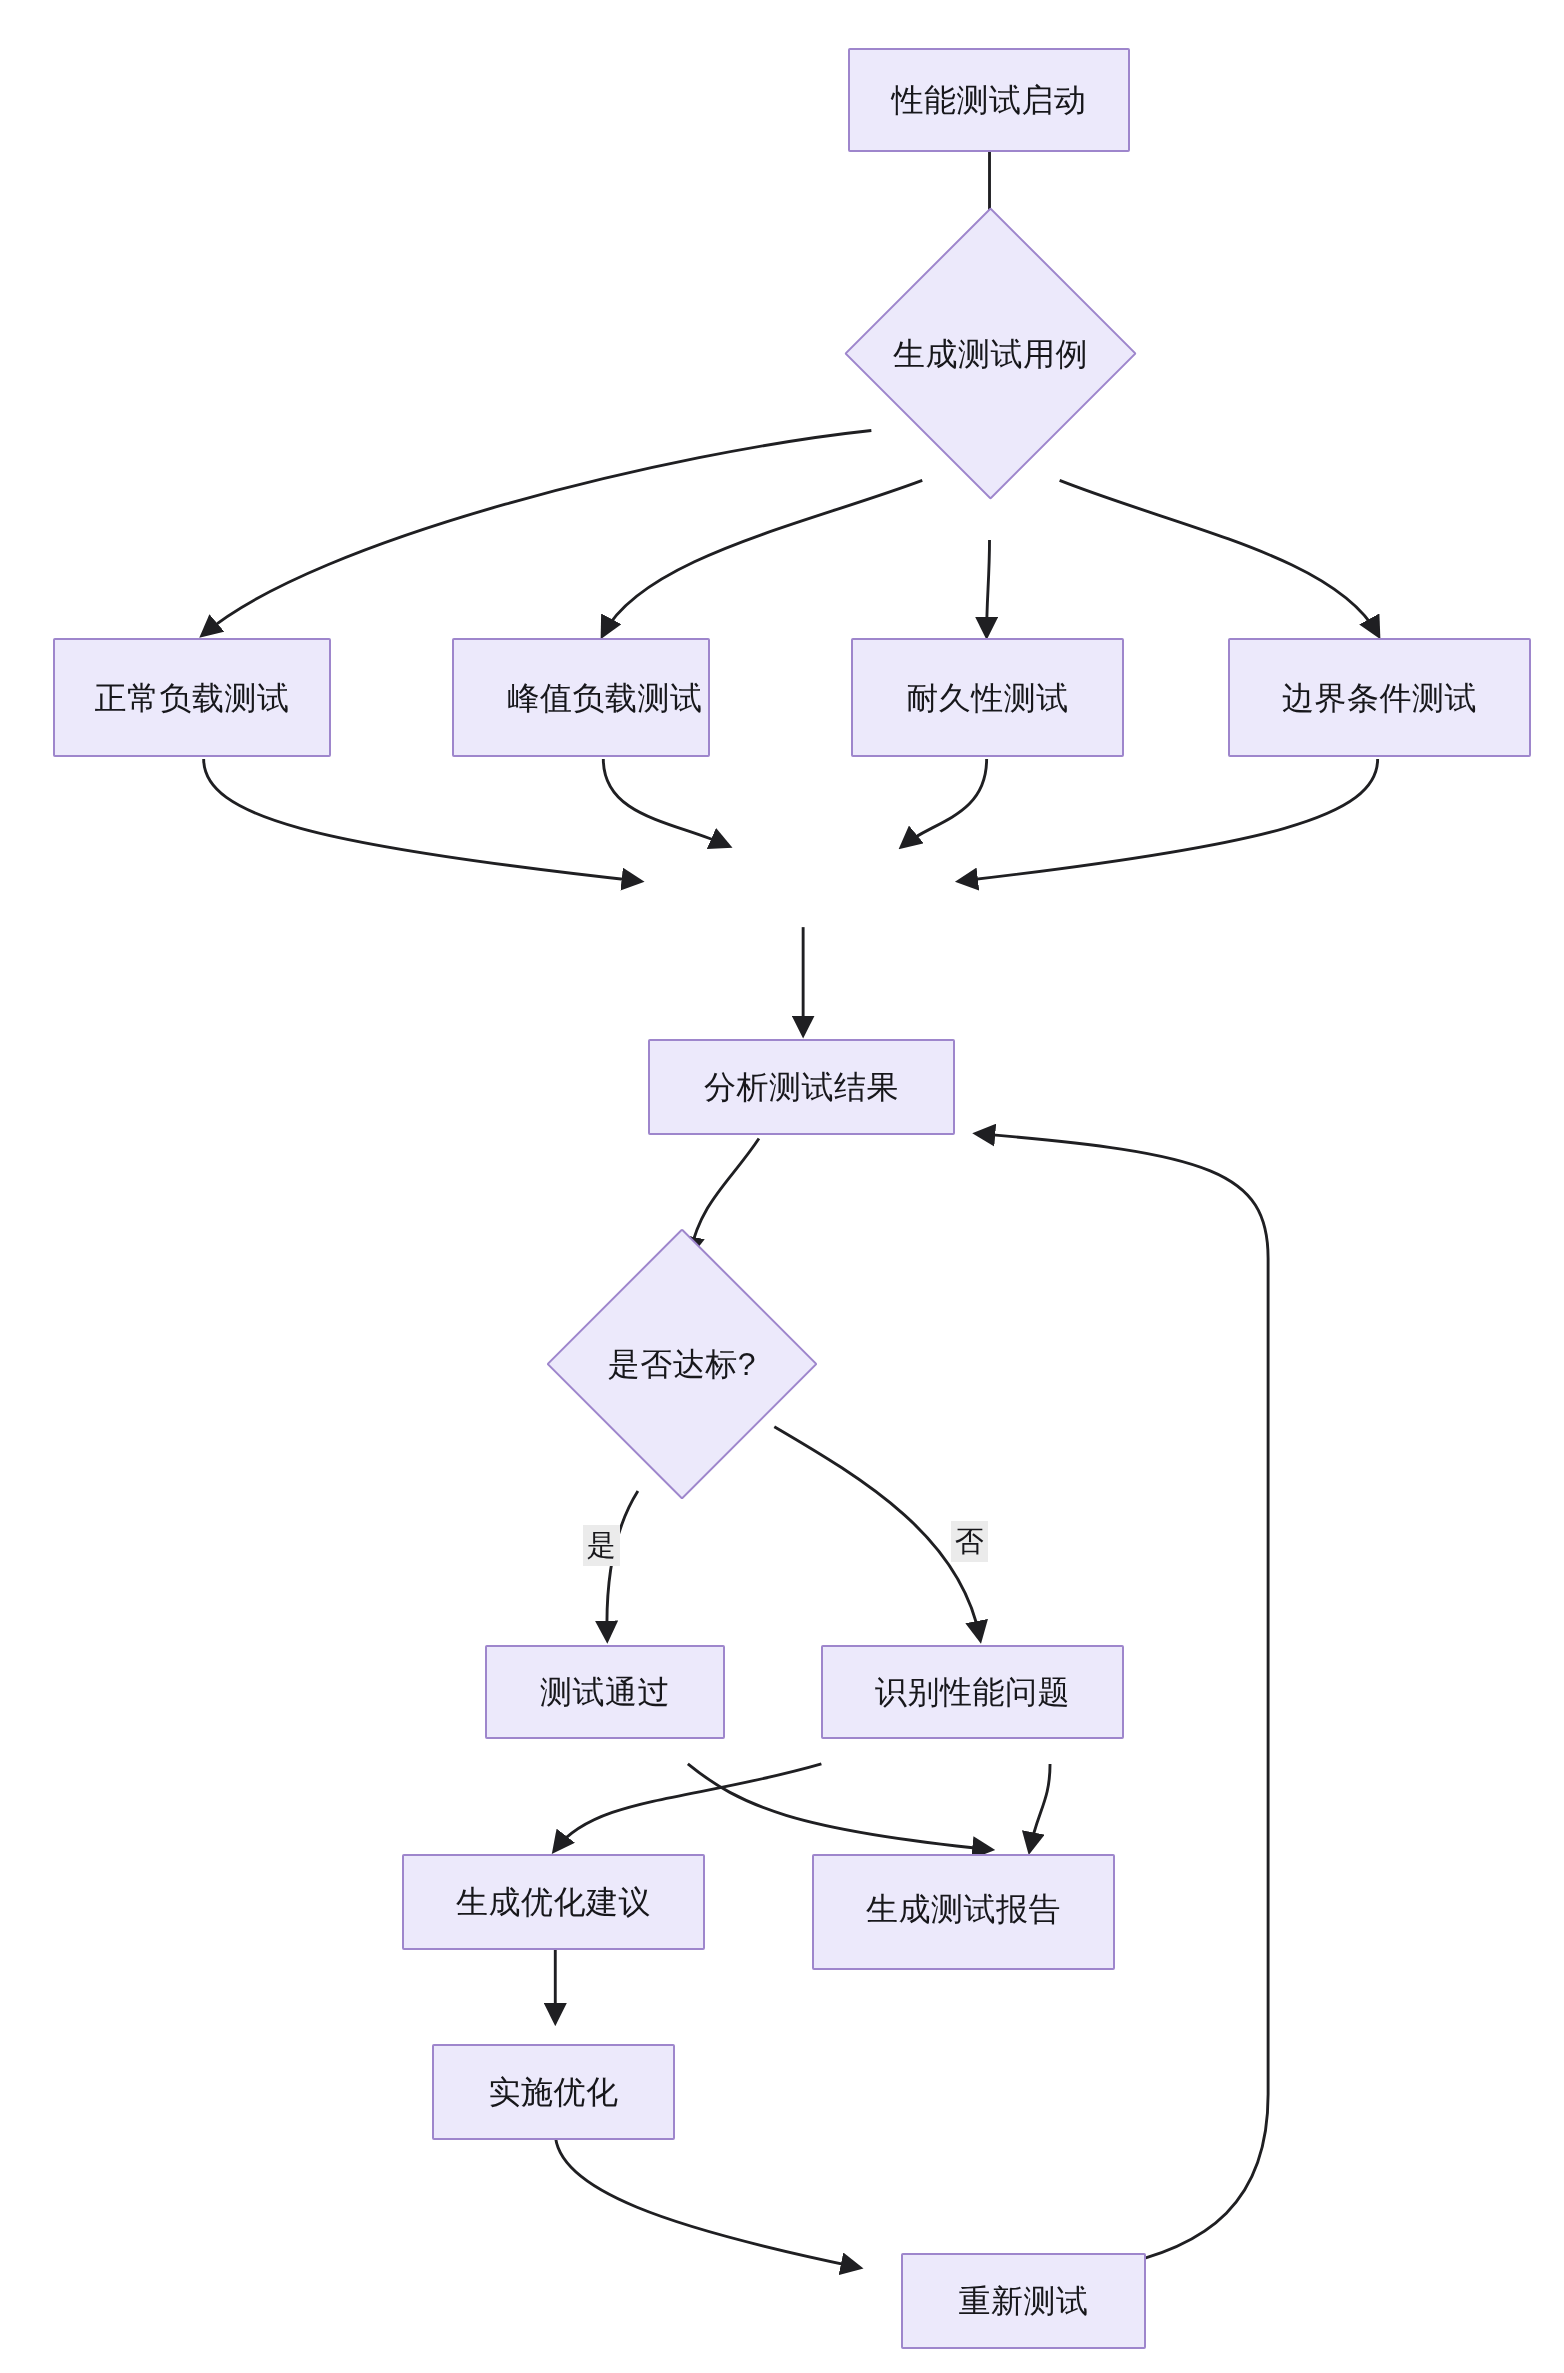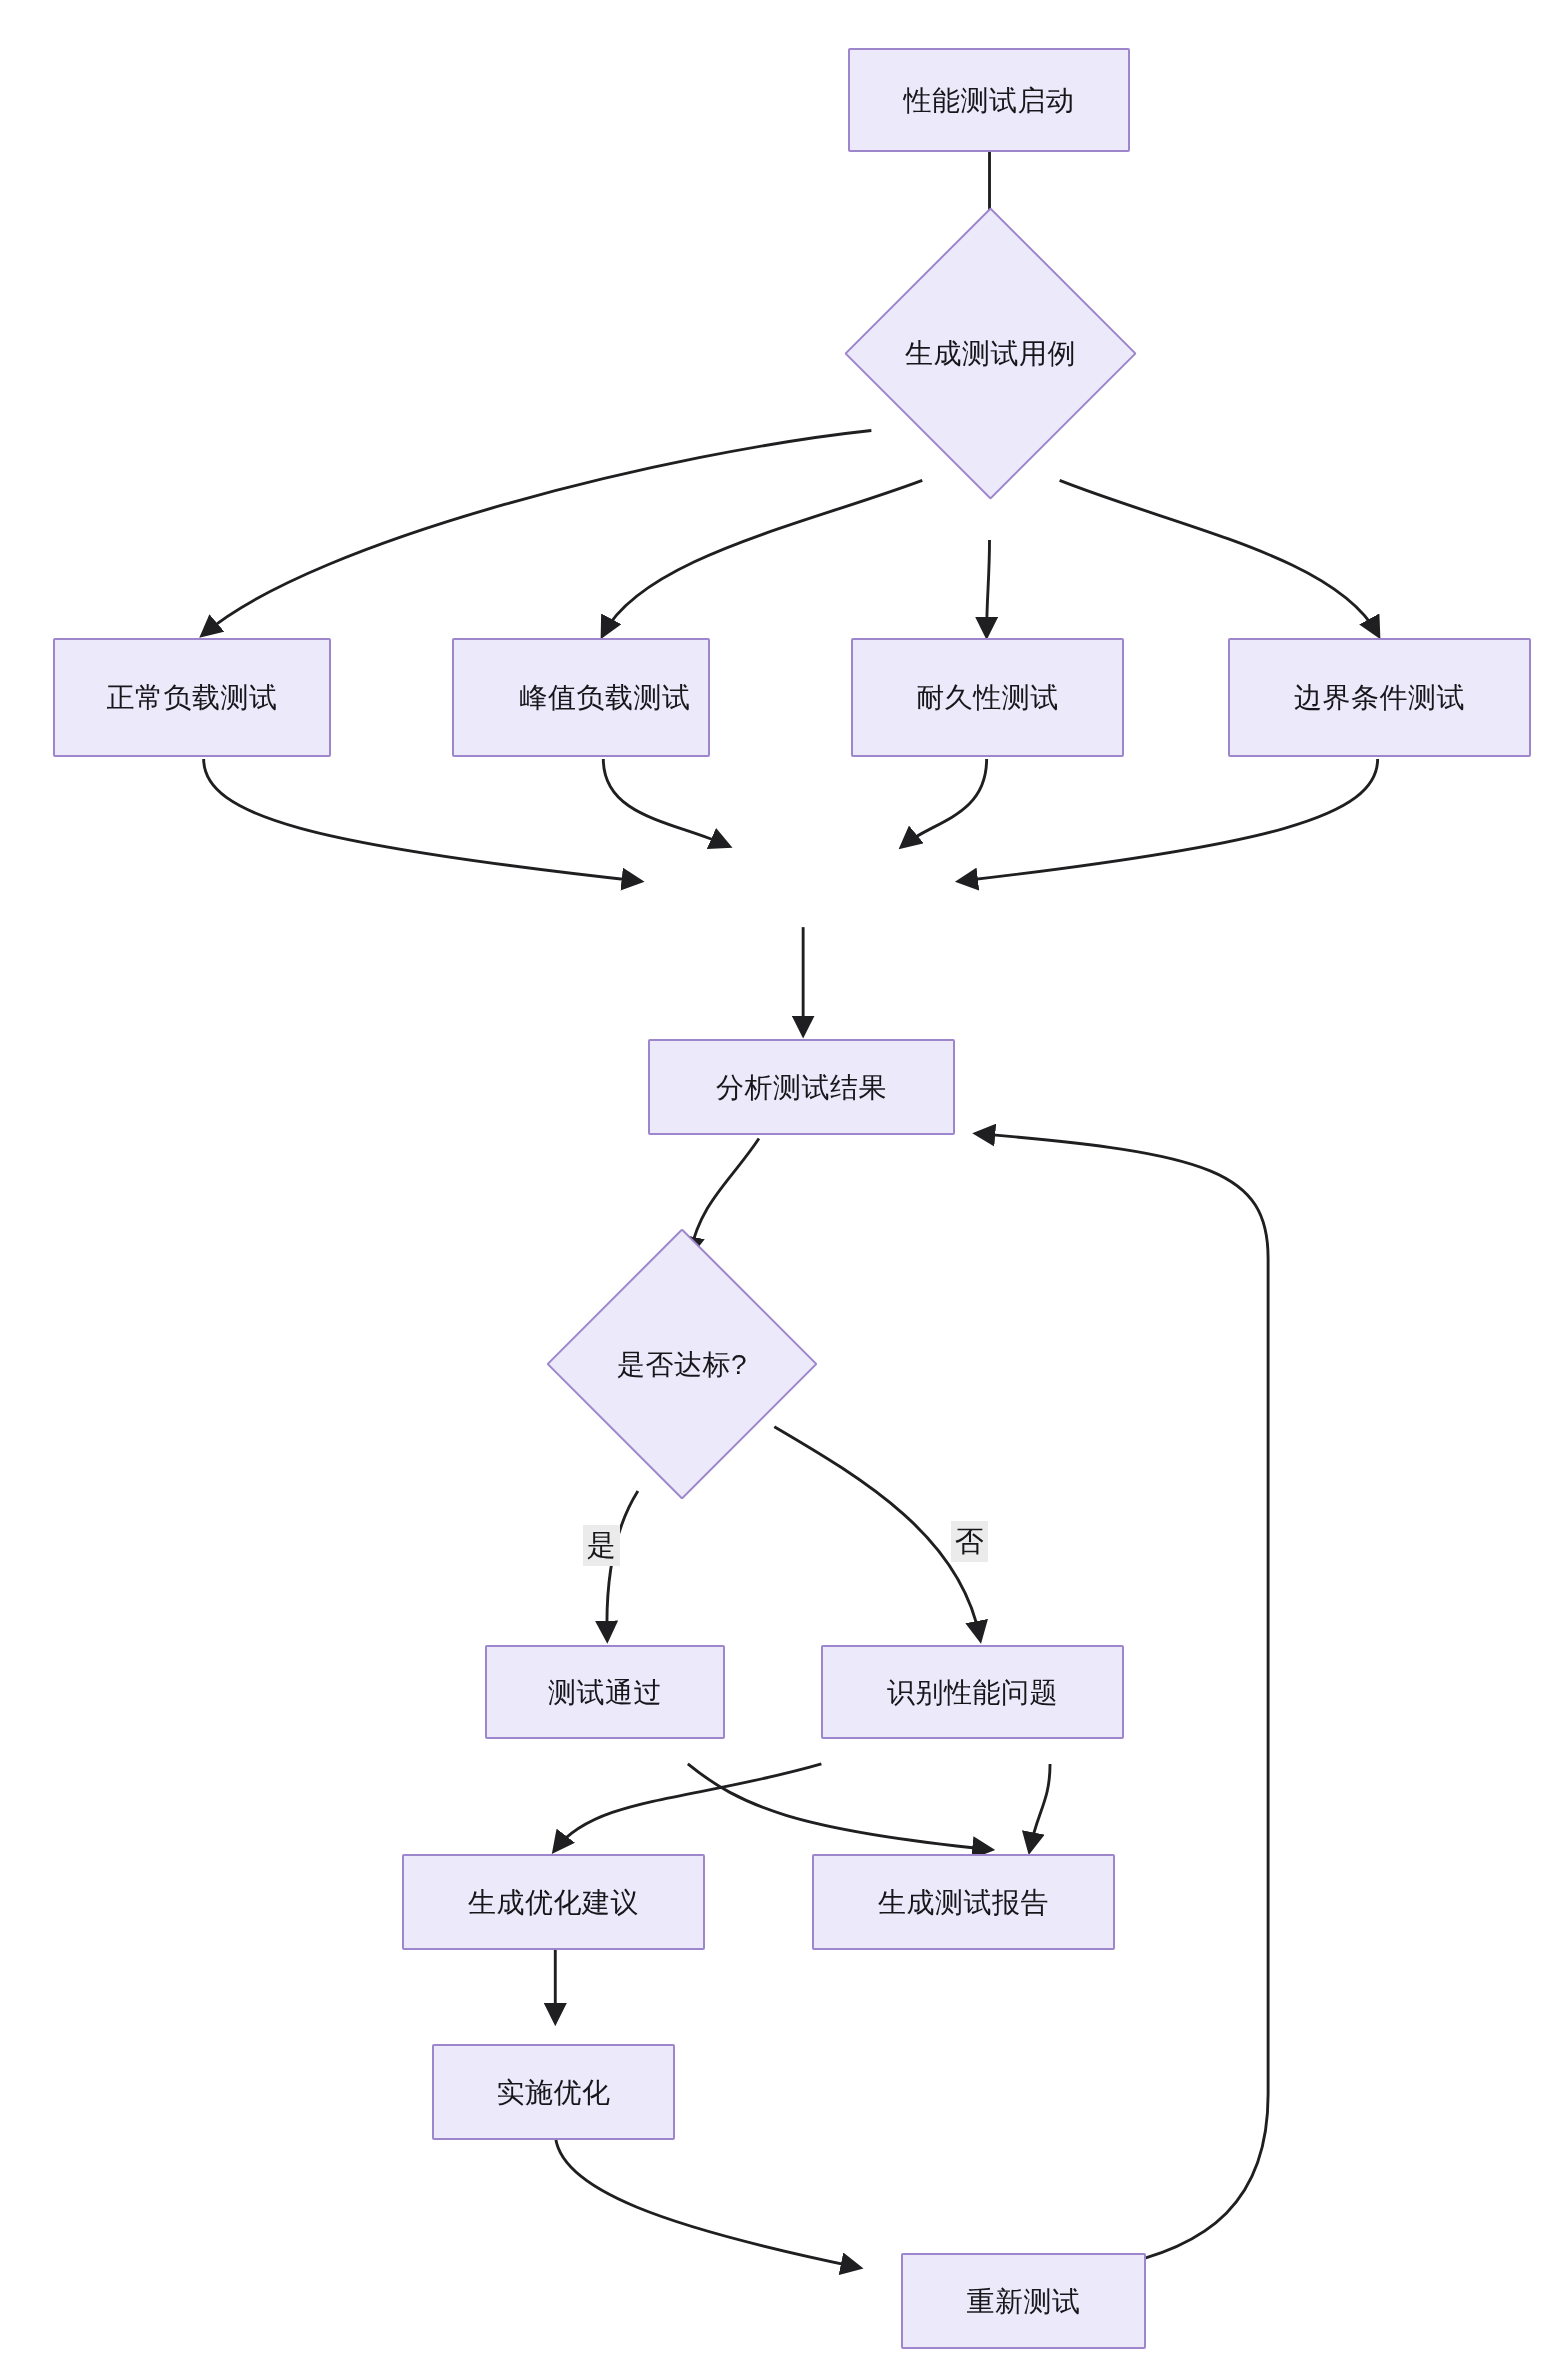--- a/index.html
+++ b/index.html
@@ -31,21 +31,21 @@
     stroke-width: 3;
   }
   .node {
     position: absolute;
     box-sizing: border-box;
     display: flex;
     align-items: center;
     justify-content: center;
     text-align: center;
     color: #17171b;
-    font-size: 28px;
+    font-size: 32px;
     line-height: 1.25;
     letter-spacing: 0.5px;
     z-index: 3;
   }
   .node.rect {
     background: #ECE9FB;
     border: 2.9px solid #9E86CC;
     border-radius: 1.9px;
   }
   .node.diamond {
@@ -173,21 +173,21 @@
   </div>
 
   <div class="node rect" style="left:821px; top:1645px; width:303px; height:94px;">
     <span>识别性能问题</span>
   </div>
 
   <div class="node rect" style="left:402px; top:1854px; width:303px; height:96px;">
     <span>生成优化建议</span>
   </div>
 
-  <div class="node rect" style="left:812px; top:1854px; width:303px; height:96px;">
+  <div class="node rect" style="left:812px; top:1854px; width:303px; height:116px;font-family:Liberation Mono, monospace;">
     <span>生成测试报告</span>
   </div>
 
   <div class="node rect" style="left:432px; top:2044px; width:243px; height:96px;">
     <span>实施优化</span>
   </div>
 
   <div class="node rect" style="left:863px; top:2253px; width:245px; height:96px;margin-left:38px;">
     <span>重新测试</span>
   </div>

